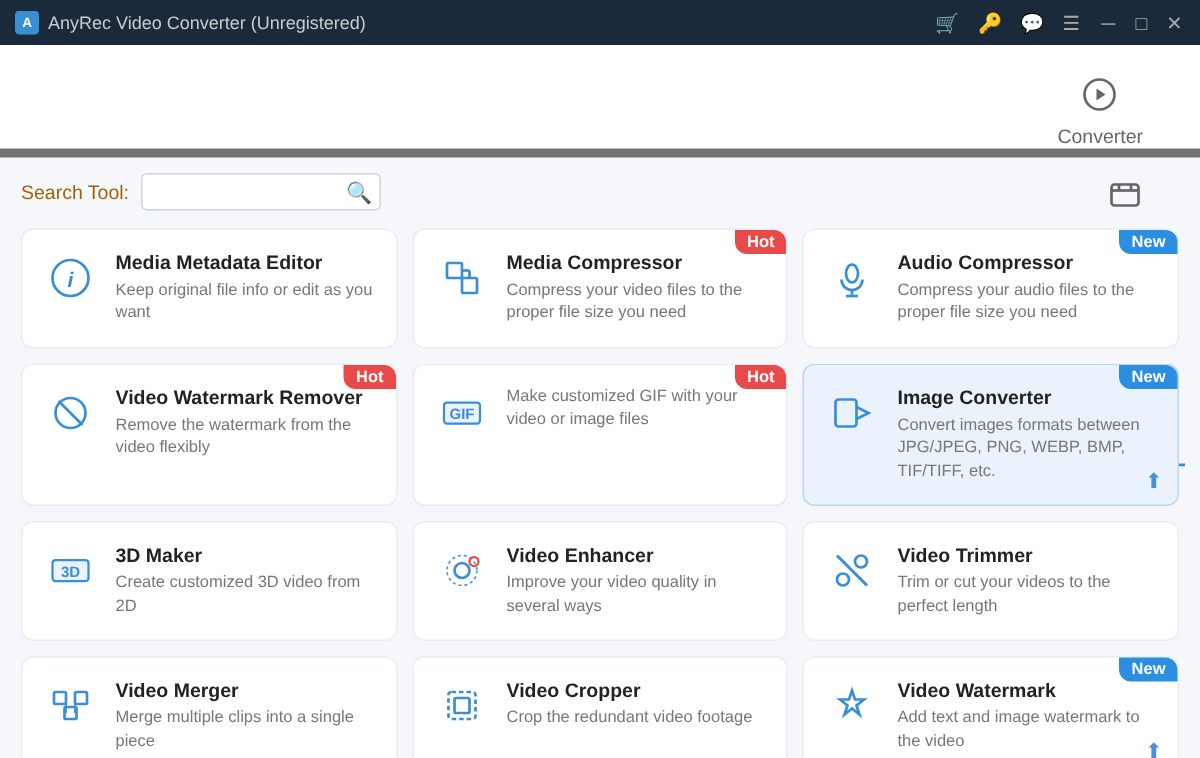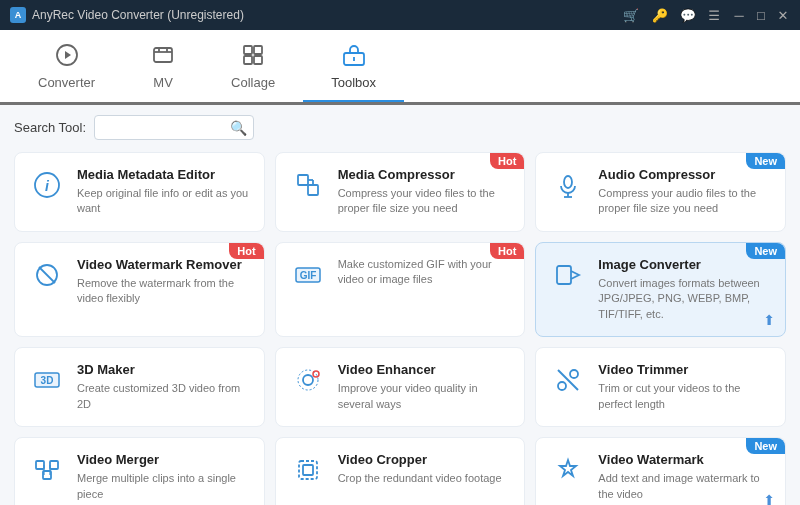--- a/index.html
+++ b/index.html
@@ -32,24 +32,25 @@
     }
     .title-bar-right { display: flex; gap: 12px; align-items: center; }
     .title-bar-right span { cursor: pointer; font-size: 13px; color: #aaa; }
     .window-controls { display: flex; gap: 8px; }
     .win-btn { width: 14px; height: 14px; display: flex; align-items: center; justify-content: center; font-size: 11px; color: #aaa; cursor: pointer; }
 
     
     .nav-tabs {
       background: #fff;
       display: flex;
-      border-bottom: 3px solid #737373;
-      padding: 0 10px;
+      border-bottom: 6px solid #737373;
+      padding: 13px 10px;
       height: 75px;
       align-items: flex-end;
+      flex-direction: column;
     }
     .nav-tab {
       display: flex;
       flex-direction: column;
       align-items: center;
       padding: 8px 28px 10px;
       cursor: pointer;
       color: #666;
       font-size: 13px;
       border-bottom: 2px solid transparent;
@@ -77,21 +78,21 @@
     .main-content::-webkit-scrollbar-track { background: #e8edf2; }
     .main-content::-webkit-scrollbar-thumb { background: #4a90d9; border-radius: 3px; }
 
     
     .search-bar {
       display: flex;
       align-items: center;
       margin-bottom: 12px;
       gap: 8px;
     }
-    .search-bar label { font-size: 13px; color: #404040; white-space: nowrap; }
+    .search-bar label { font-size: 13px; color: #a16207; white-space: nowrap; }
     .search-bar input {
       border: 1px solid #cdd6df;
       border-radius: 4px;
       padding: 4px 28px 4px 8px;
       font-size: 13px;
       width: 160px;
       outline: none;
       background: #fff;
     }
     .search-icon-wrap { position: relative; }

